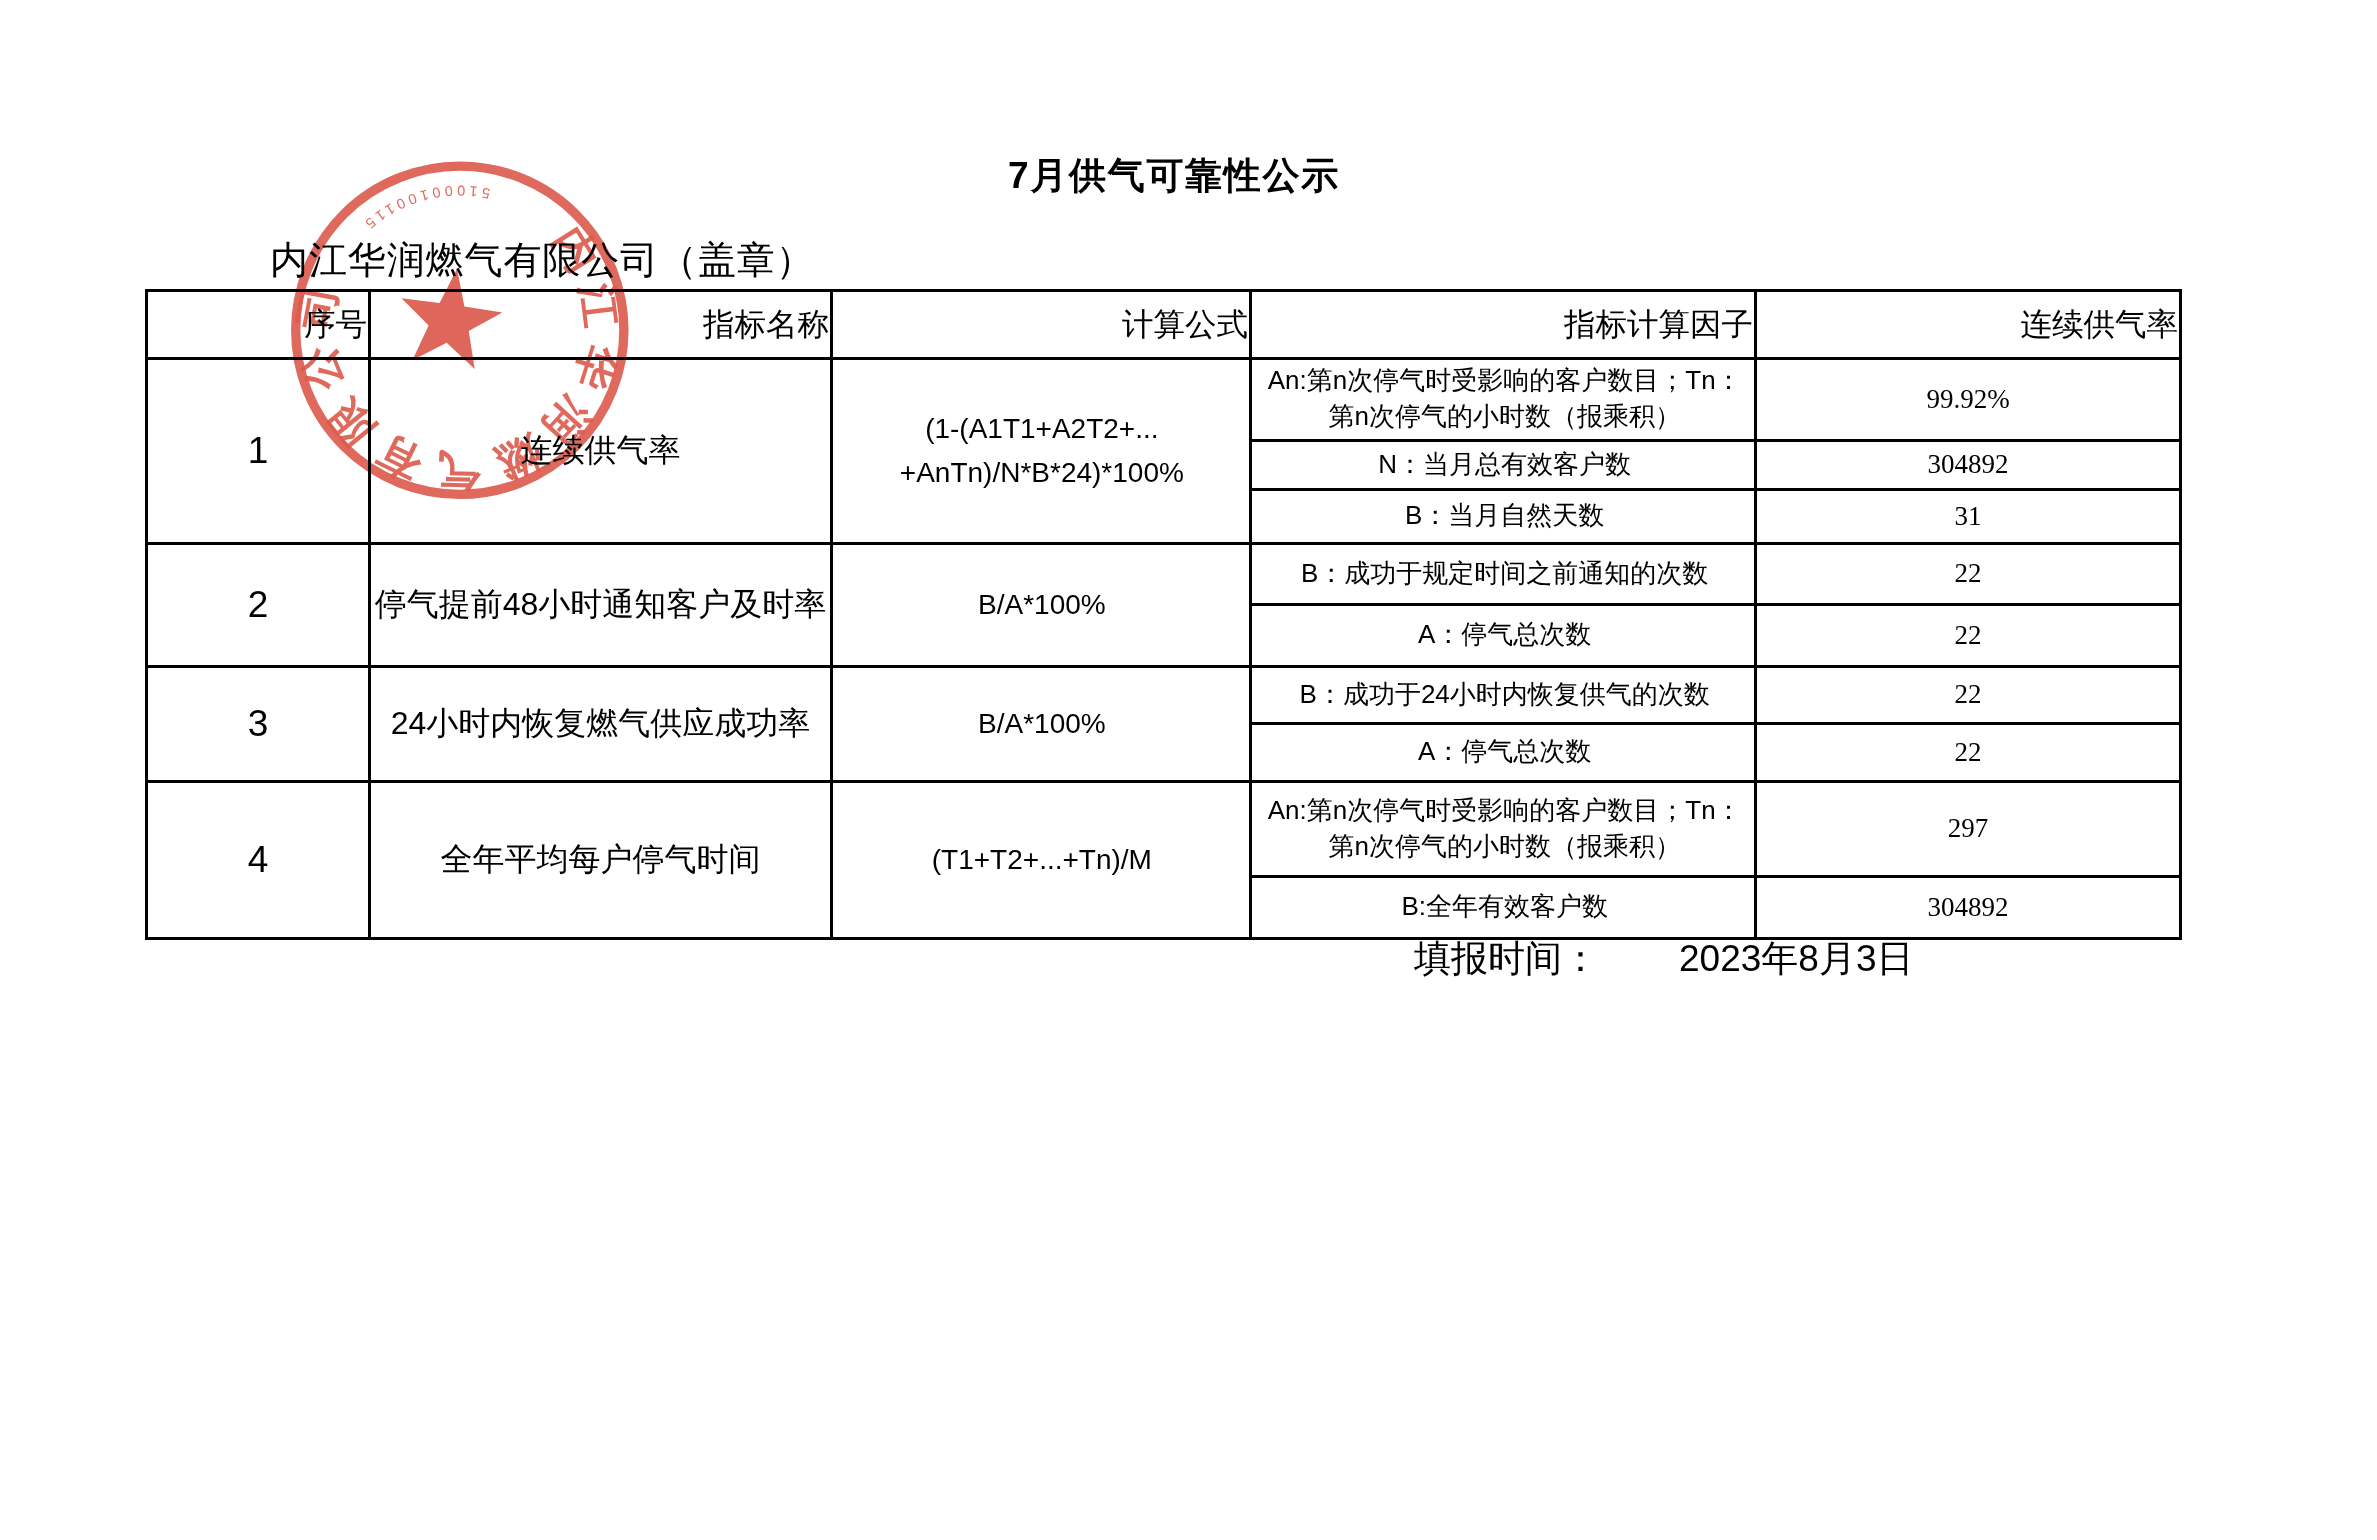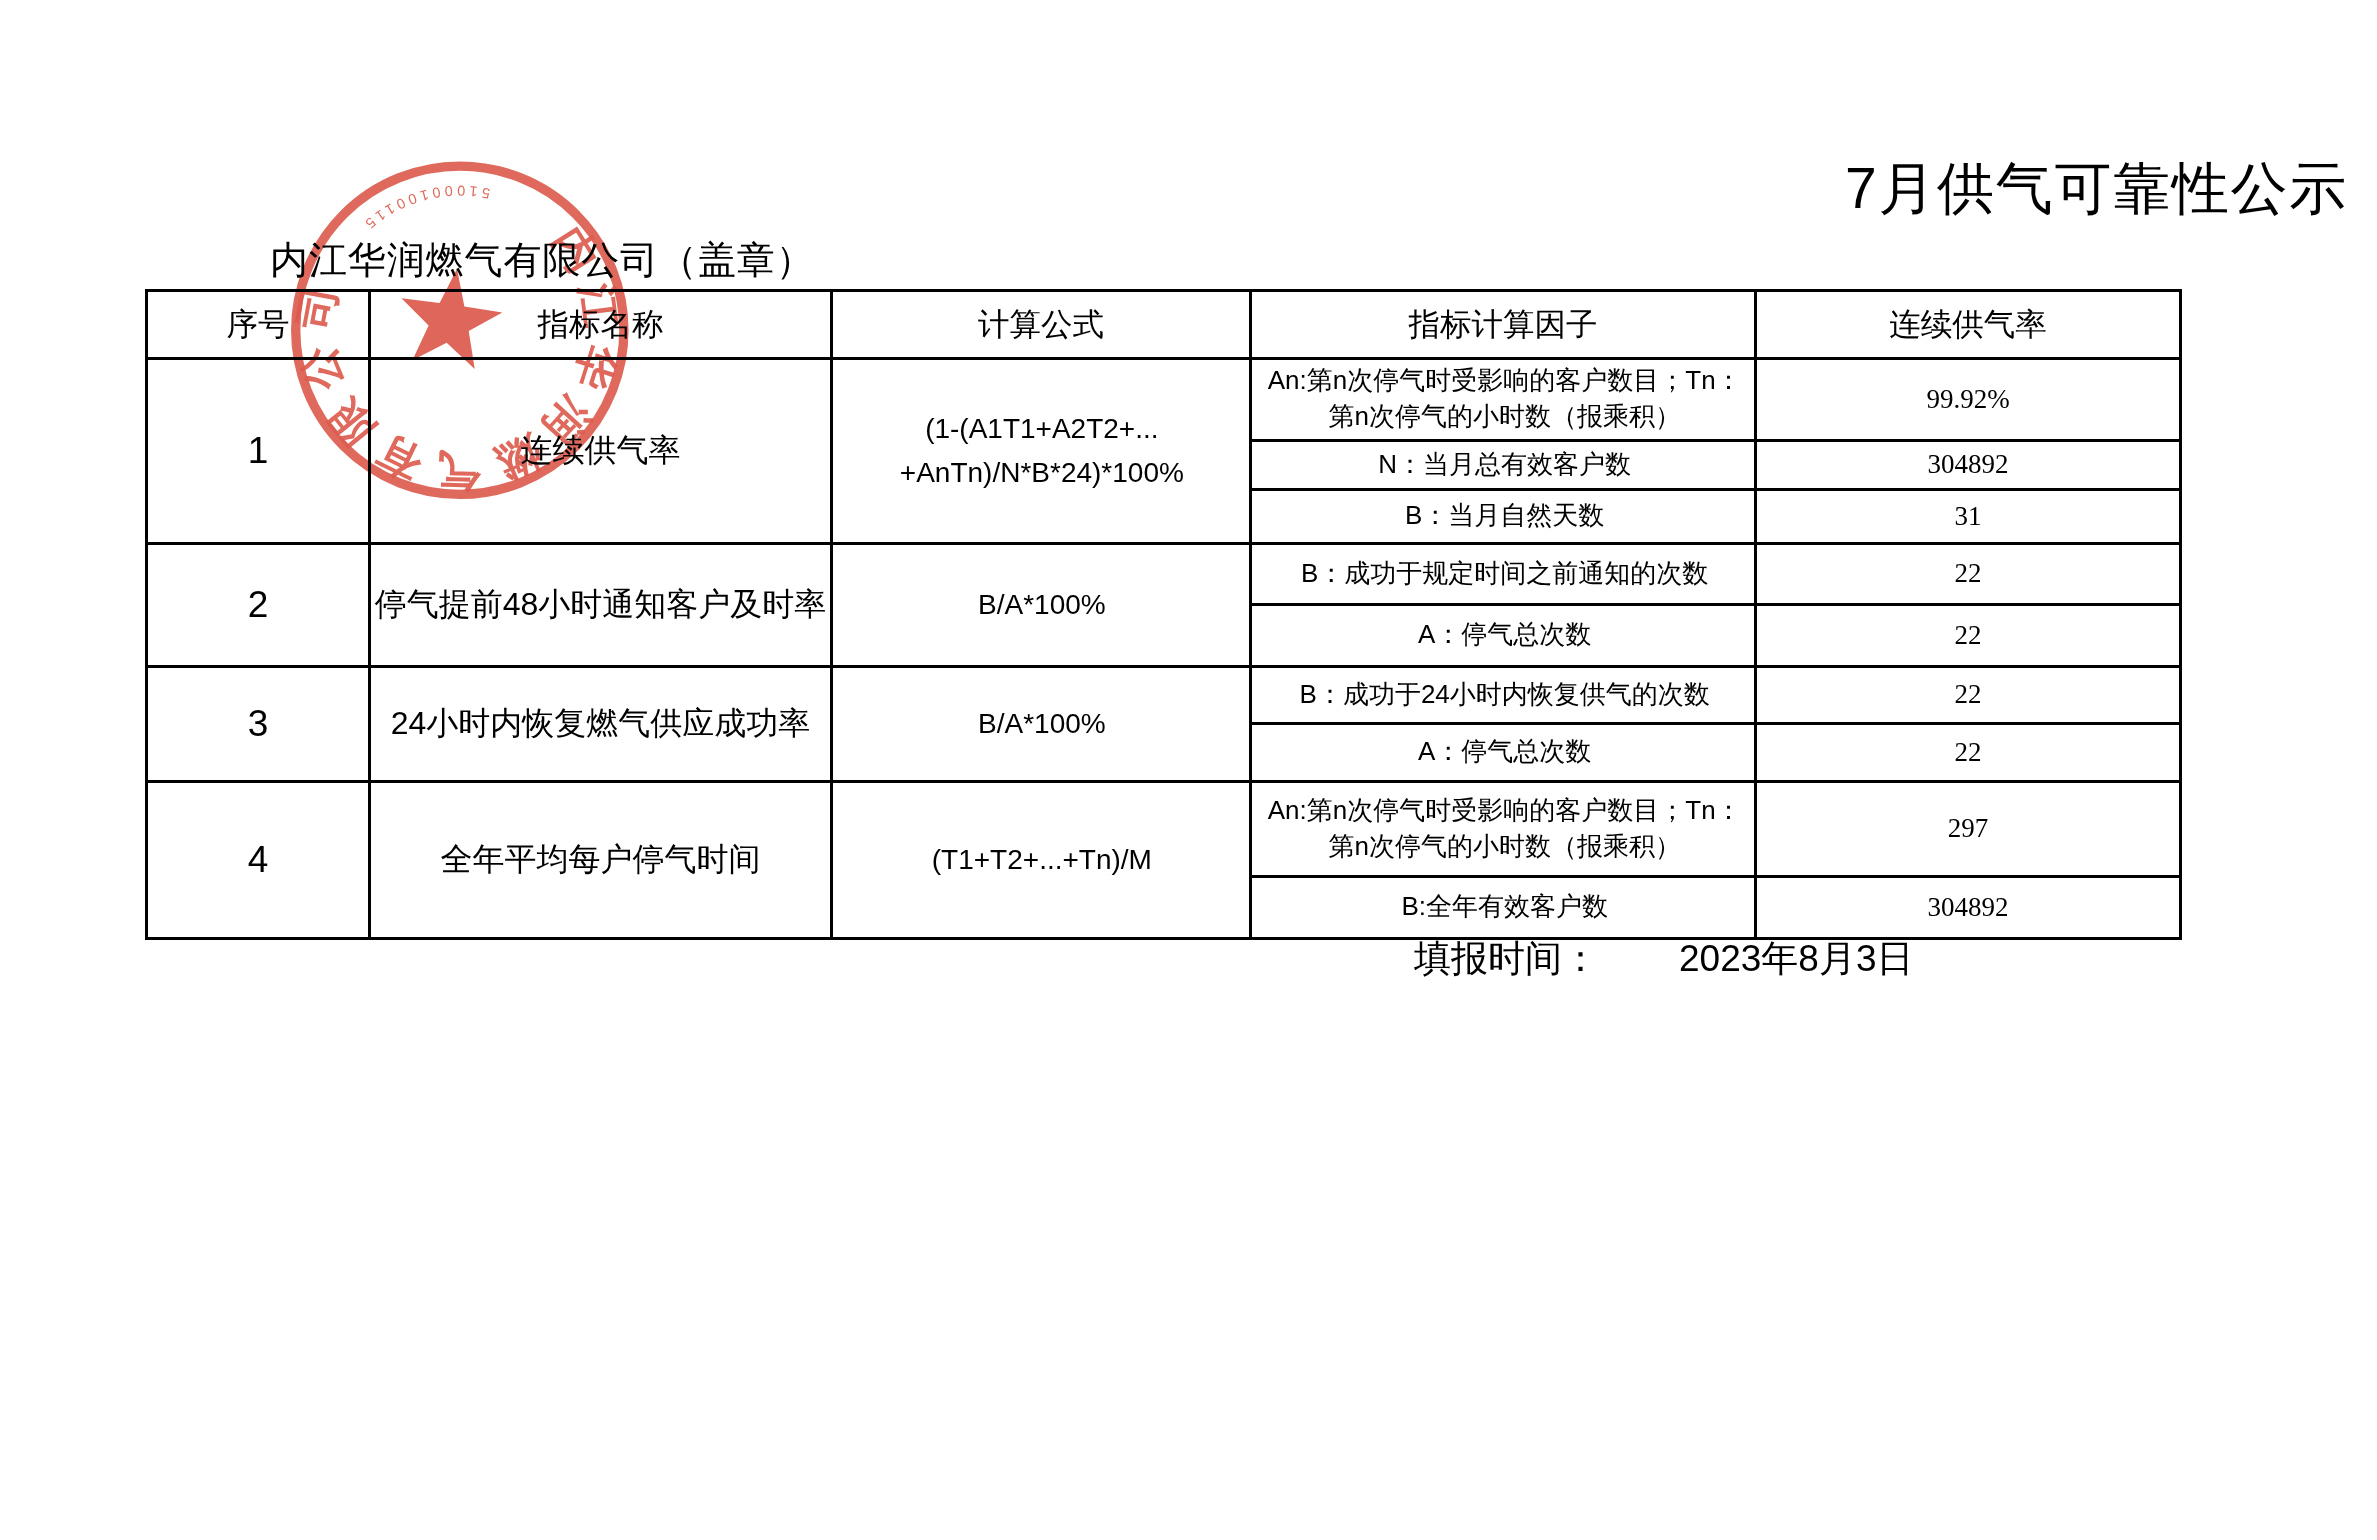--- a/index.html
+++ b/index.html
@@ -1,35 +1,35 @@
 <!DOCTYPE html>
 <html style="font-size:13.6px"><head>
 <meta charset="utf-8">
 <style>
   html,body{margin:0;padding:0;background:#ffffff;}
   body{
     width:2377px;height:1540px;position:relative;overflow:hidden;
     font-family:"Liberation Sans","DejaVu Sans",sans-serif;color:#000;
   }
   .page-title{
-    position:absolute;left:0;top:151px;width:2348px;text-align:right;
-    font-size:57px;font-weight:normal;letter-spacing:1.7px;
+    position:absolute;left:0;top:151px;width:2348px;text-align:center;
+    font-size:37px;font-weight:bold;letter-spacing:1.7px;
   }
   .company-line{
     position:absolute;left:270px;top:235px;font-size:38px;font-weight:500;letter-spacing:0.9px;
   }
   table.report{
     position:absolute;left:145px;top:289px;width:2035px;
     border-collapse:collapse;table-layout:fixed;
   }
   table.report td,table.report th{
     border:3.4px solid #000;vertical-align:middle;overflow:hidden;
     font-weight:normal;
   }
-  th.hdr{font-size:31.5px;font-weight:bold;text-align:center;margin-left:32px;}
+  th.hdr{font-size:31.5px;font-weight:bold;text-align:right;margin-left:32px;}
   td.no{font-size:37px;text-align:center;}
   td.name{font-size:32px;text-align:center;padding:0 1.7px;margin-left:24px;}
   td.formula{font-size:28px;text-align:center;padding:3.4px 5.1px 3.4px 6.8px;white-space:pre-line;line-height:1.55;}
   td.factor{font-size:26px;text-align:center;padding:3.4px 6.8px 3.4px 10.2px;line-height:1.38;}
   td.value{font-size:27px;text-align:center;font-family:"Liberation Serif","DejaVu Serif",serif;}
   .footer-line{
     position:absolute;left:1414px;top:934px;font-size:37px;font-weight:500;
     display:flex;align-items:flex-end;
   }
   .footer-line .date{margin-left:80px;}

